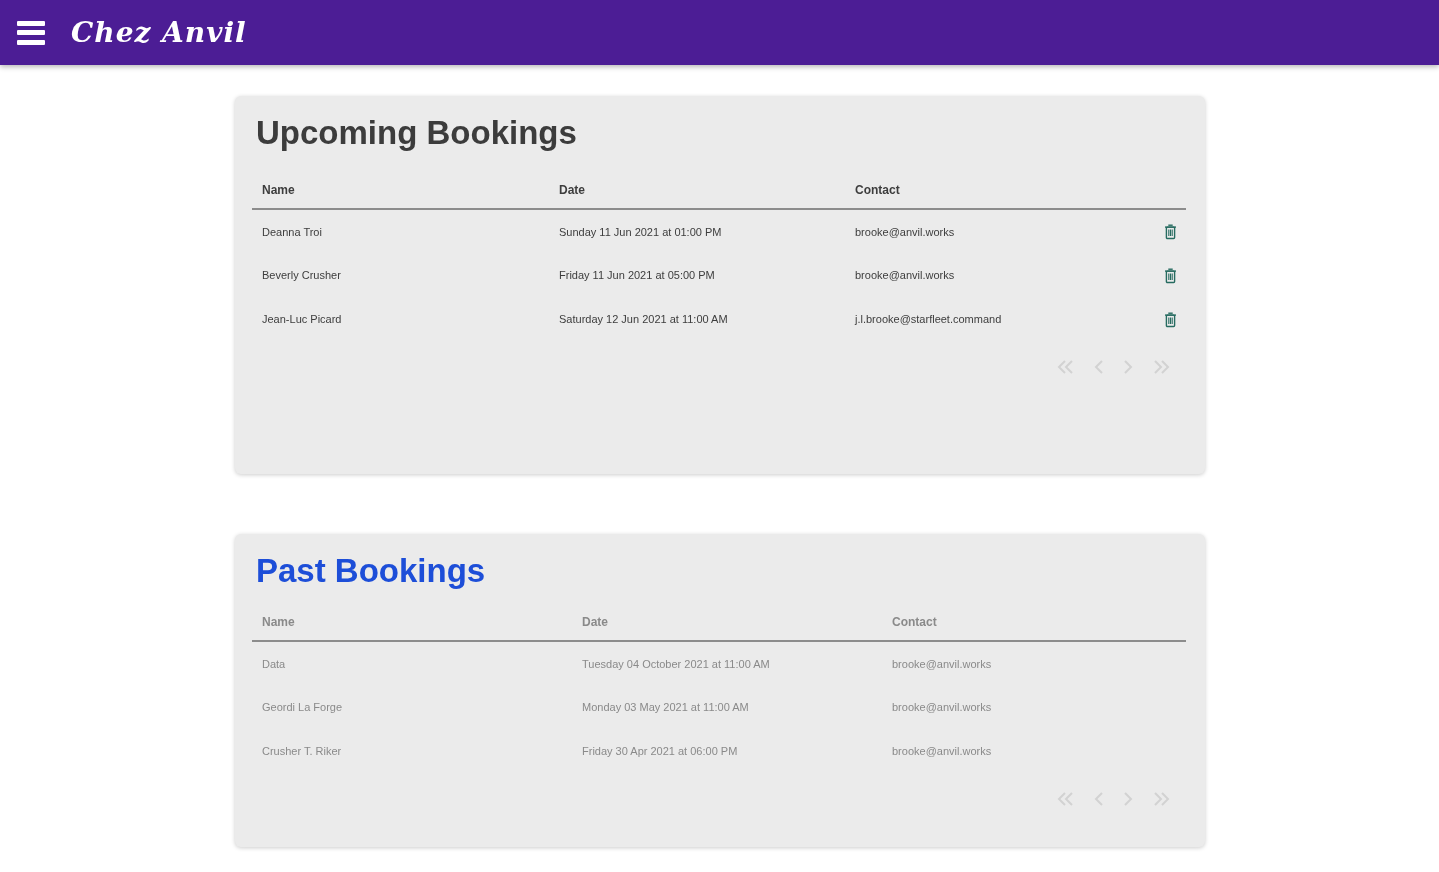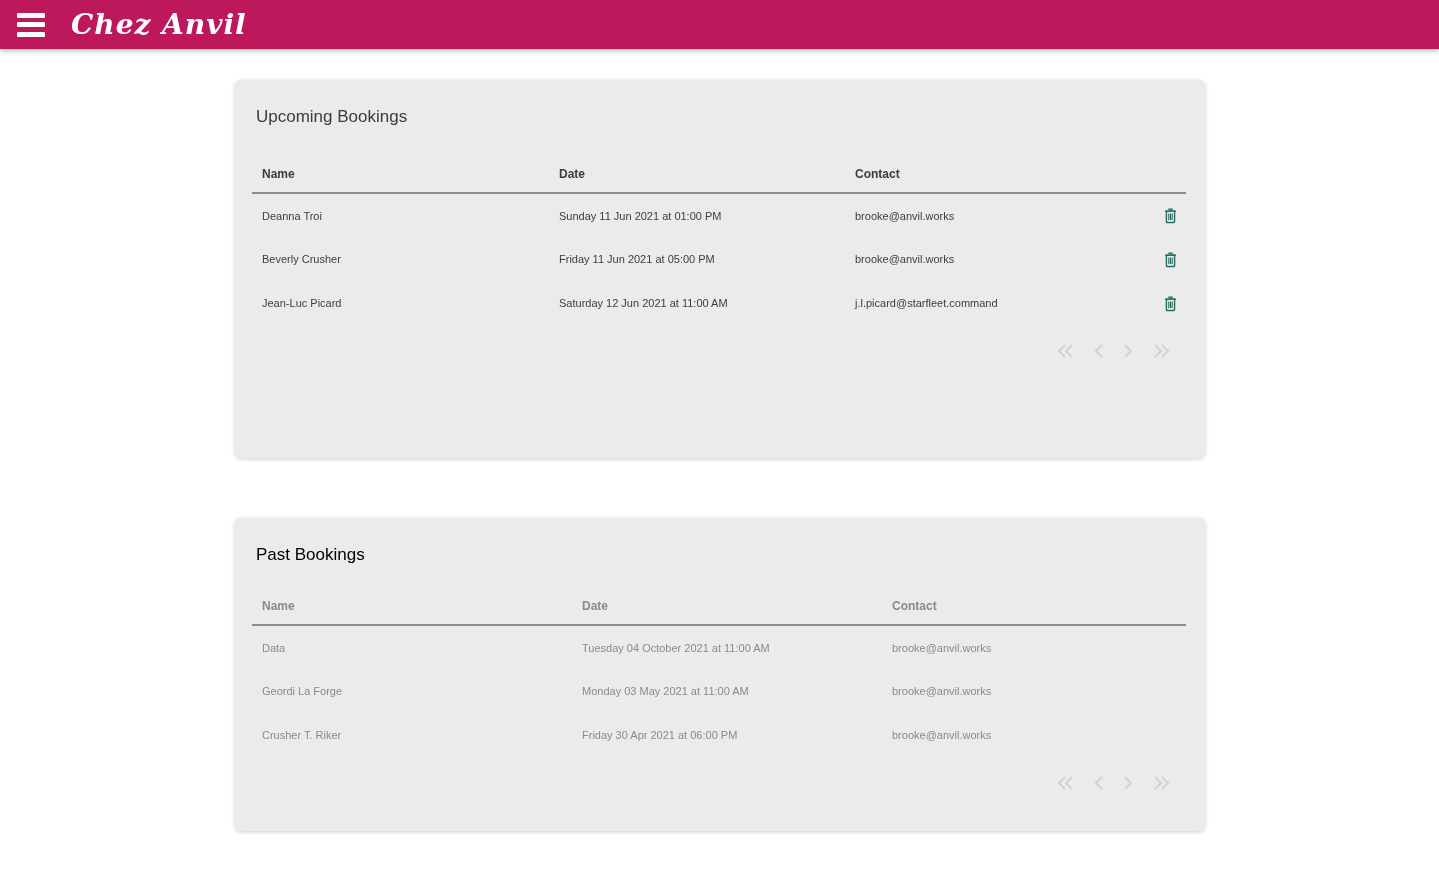--- a/index.html
+++ b/index.html
@@ -6,22 +6,22 @@
   html, body { margin: 0; padding: 0; }
   body {
     width: 1439px; height: 872px;
     background: #ffffff;
     font-family: "Liberation Sans", sans-serif;
     overflow: hidden;
   }
 
   
   .app-bar {
-    height: 49px;
-    background: #be185d;
+    height: 65px;
+    background: #4c1d95;
     display: flex;
     align-items: center;
     box-shadow: 0 2px 5px rgba(0,0,0,0.28);
     position: relative;
     z-index: 5;
   }
   .menu-btn {
     background: none; border: none; cursor: pointer;
     margin-left: 17px; padding: 0;
     width: 28px; height: 24px;
@@ -49,27 +49,27 @@
     margin-left: 235px;
     background: #EBEBEB;
     border-radius: 6px;
     box-shadow: 0 1px 4px rgba(0,0,0,0.20);
     padding: 20px 19px 0 17px;
   }
   .card.upcoming { margin-top: 31px; height: 378px; }
   .card.past     { margin-top: 60px; height: 313px; }
 
   .card-title {
-    font-size: 17px;
-    font-weight: 400;
+    font-size: 33px;
+    font-weight: 700;
     color: #3C3C3C;
     margin: 2px 0 0 4px;
     line-height: 30px;
   }
-  .card.past .card-title { color: #000000; }
+  .card.past .card-title { color: #1d4ed8; }
 
   
   .sort {
     margin: 29px 0 0 4px;
     width: 220px;
     border-bottom: 1px solid #4F4F4F;
     display: flex;
     justify-content: space-between;
     align-items: center;
     padding: 0 2px 7px 0;
@@ -186,21 +186,21 @@
                   <path d="M2 4.1 h11"></path>
                 <rect x="3.4" y="4.1" width="8.2" height="11.4" rx="1"></rect>
                 <path d="M5.8 6.6 v6.4 M7.5 6.6 v6.4 M9.2 6.6 v6.4" stroke-width="1.1"></path>
               </svg>
             </button>
           </td>
         </tr>
         <tr>
           <td>Jean-Luc Picard</td>
           <td>Saturday 12 Jun 2021 at 11:00 AM</td>
-          <td>j.l.picard@starfleet.command</td>
+          <td>j.l.brooke@starfleet.command</td>
           <td class="action-cell">
             <button class="trash-btn" title="Delete booking">
               <svg width="15" height="17" viewBox="0 0 15 17" fill="none" stroke="#266B60" stroke-width="1.4">
                 <path d="M5.3 2.2 h4.4"></path>
                   <path d="M2 4.1 h11"></path>
                 <rect x="3.4" y="4.1" width="8.2" height="11.4" rx="1"></rect>
                 <path d="M5.8 6.6 v6.4 M7.5 6.6 v6.4 M9.2 6.6 v6.4" stroke-width="1.1"></path>
               </svg>
             </button>
           </td>

